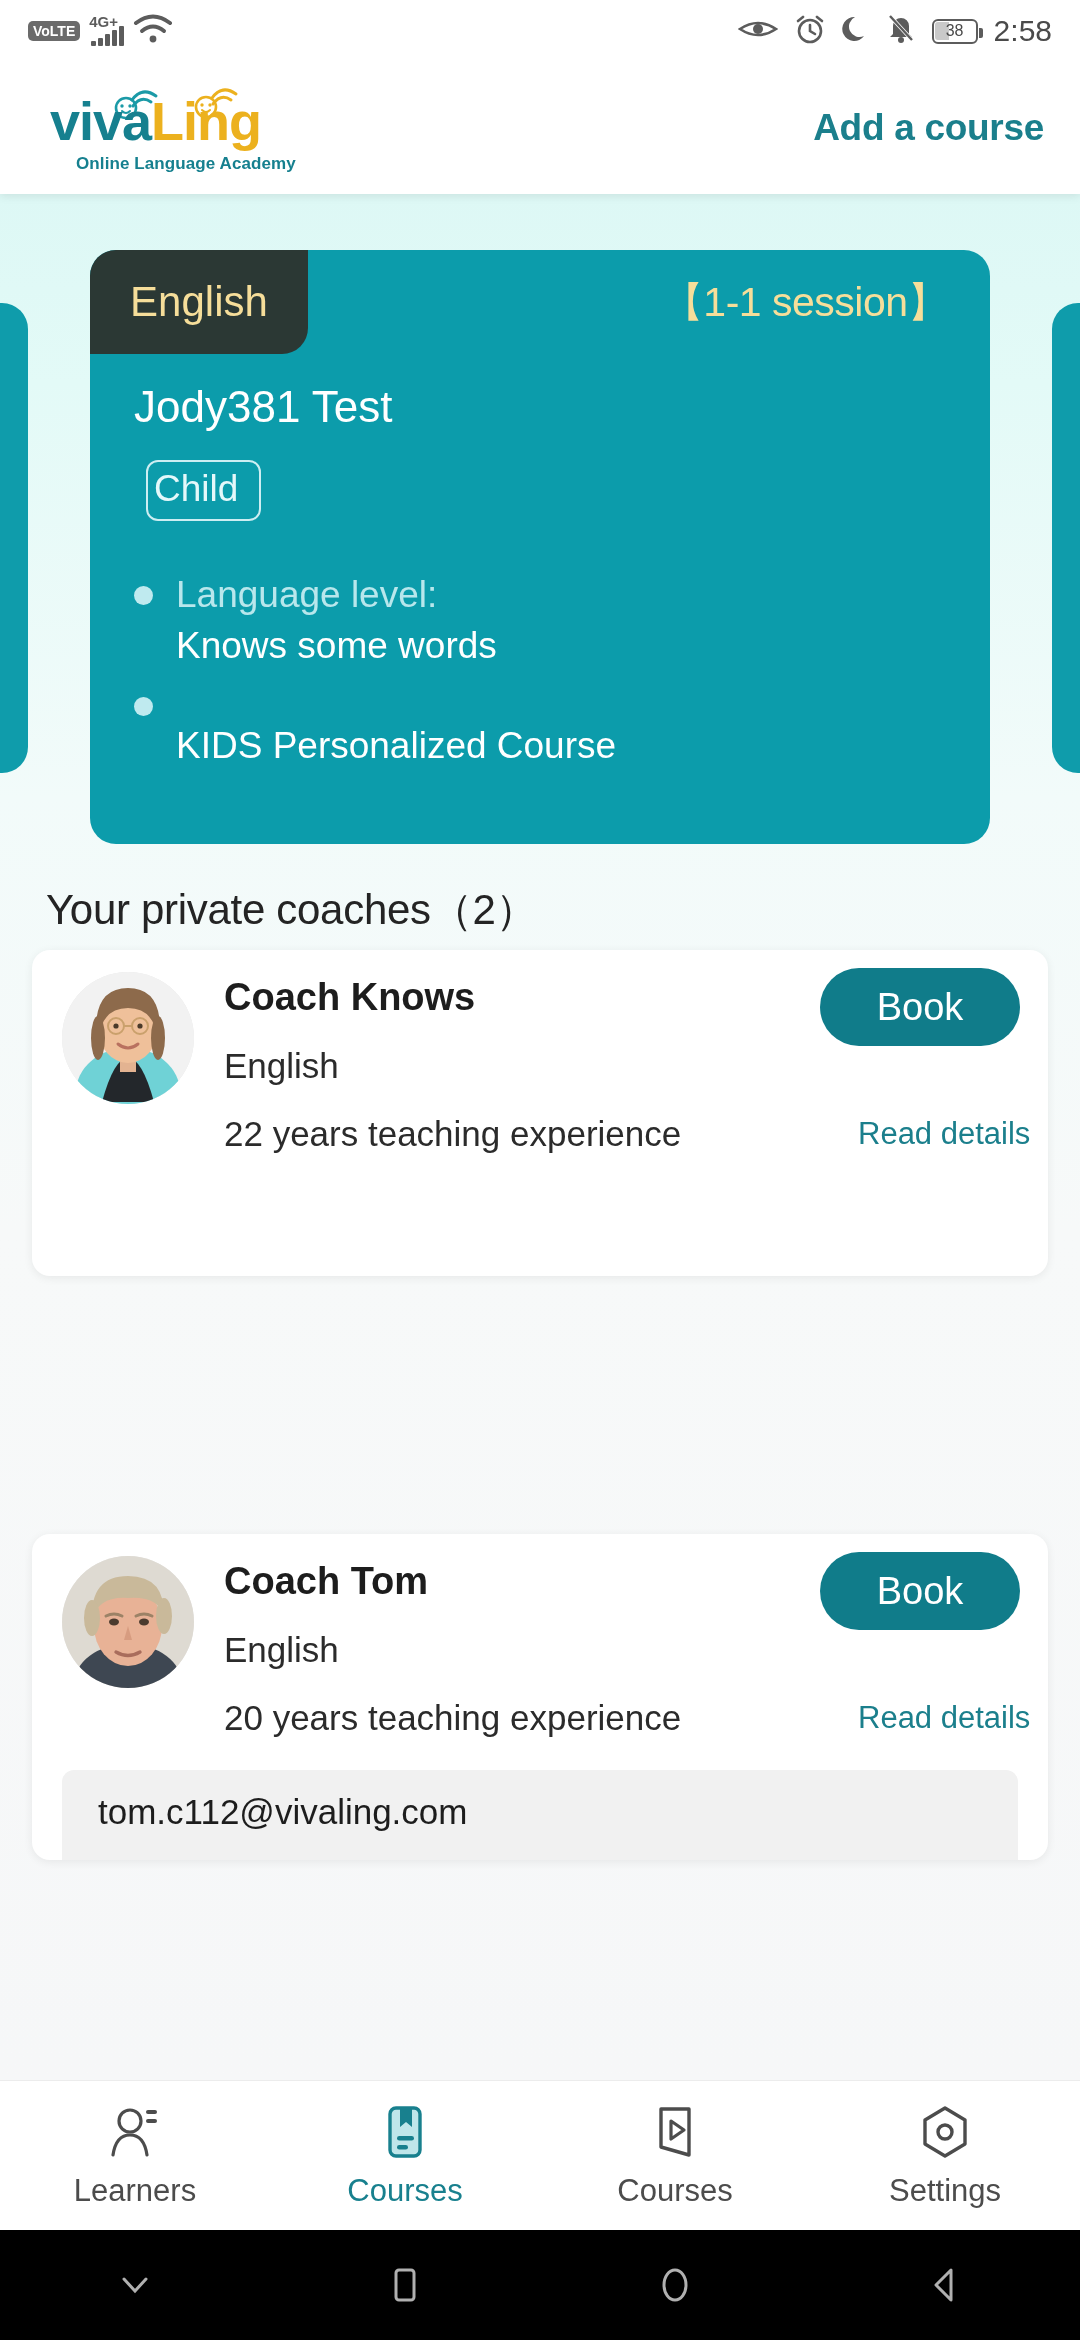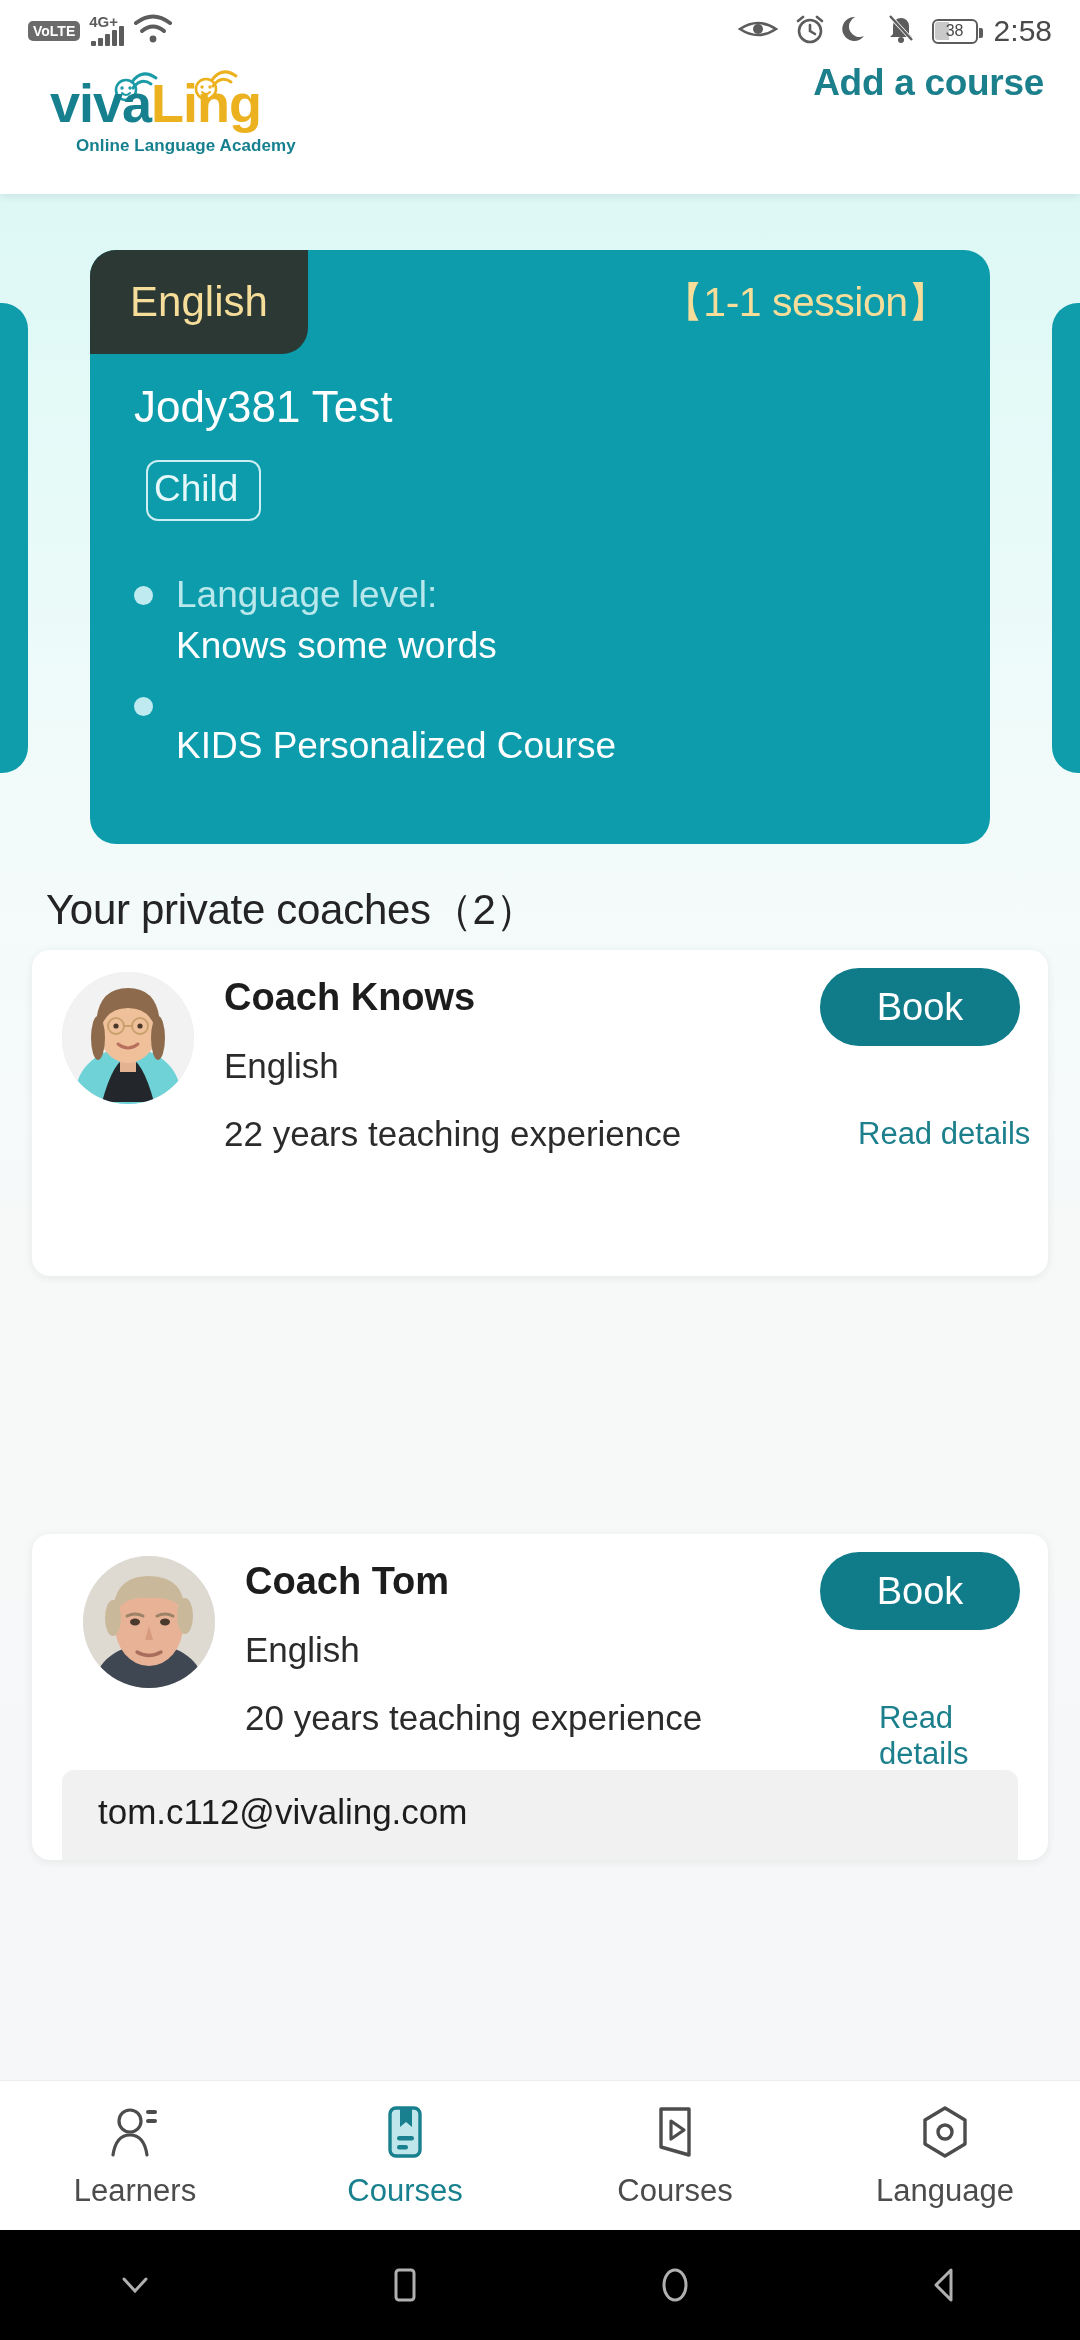--- a/index.html
+++ b/index.html
@@ -45,21 +45,21 @@
   .battery-fill {
     position:absolute; left:1.5px; top:1.5px; bottom:1.5px; width:34%;
     background:#c9c9c9; border-radius:3px 0 0 3px;
   }
   .battery-txt { font-size:16px; color:#4a4a4a; position:relative; z-index:2; font-weight:normal; }
   .clock { font-size:30px; color:#4a4a4a; letter-spacing:0px; }
 
   
   .appbar {
     position:absolute; top:62px; left:0; width:1080px; height:132px;
-    background:#ffffff; display:flex; justify-content:space-between;
+    background:#ffffff; display:flex; align-items:center; justify-content:space-between;
     padding:0 36px 0 50px; z-index:30;
     box-shadow:0 3px 8px rgba(0,0,0,0.08);
   }
   .logo-wrap { position:relative; width:260px; height:96px; }
   .logo-main {
     font-size:54px; font-weight:bold; line-height:1; letter-spacing:-1px;
     position:absolute; top:14px; left:0; font-family:"Liberation Sans", sans-serif;
   }
   .logo-viva { color:#16808f; }
   .logo-ling { color:#ecb11e; }
@@ -125,21 +125,21 @@
   }
 
   
   .coach-card {
     position:absolute; left:32px; width:1016px;
     background:#ffffff; border-radius:18px;
     box-shadow:0 2px 10px rgba(0,0,0,0.07);
     overflow:hidden;
   }
   .coach-card.c1 { top:756px; height:326px; }
-  .coach-card.c2 { top:1340px; height:326px;padding-left:21px; }
+  .coach-card.c2 { top:1340px; height:326px; }
 
   .coach-top { position:relative; height:232px; }
   .avatar {
     position:absolute; left:30px; top:22px; width:132px; height:132px;
     border-radius:50%; overflow:hidden; background:#e9e9e9;
   }
   .avatar svg { display:block; width:132px; height:132px; }
   .coach-name {
     position:absolute; left:192px; top:26px;
     font-size:38px; font-weight:bold; color:#1d1d1d;
@@ -406,21 +406,21 @@
       </span>
       <span class="lbl">Courses</span>
     </div>
     <div class="navitem">
       <span class="ico">
         <svg width="54" height="54" viewBox="0 0 54 54">
           <path d="M27 3 L47 15 L47 39 L27 51 L7 39 L7 15 Z" fill="none" stroke="#4c4c4c" stroke-width="3.4" stroke-linejoin="round"></path>
           <circle cx="27" cy="27" r="7" fill="none" stroke="#4c4c4c" stroke-width="3.4"></circle>
         </svg>
       </span>
-      <span class="lbl">Language</span>
+      <span class="lbl">Settings</span>
     </div>
   </div>
 
   <div class="sysnav">
     <div class="sysbtn">
       <svg width="42" height="30" viewBox="0 0 42 30">
           <path d="M10 9 L21 21 L32 9" stroke="#b0b0b0" stroke-width="3" fill="none" stroke-linecap="round"></path>
         </svg>
     </div>
     <div class="sysbtn">

